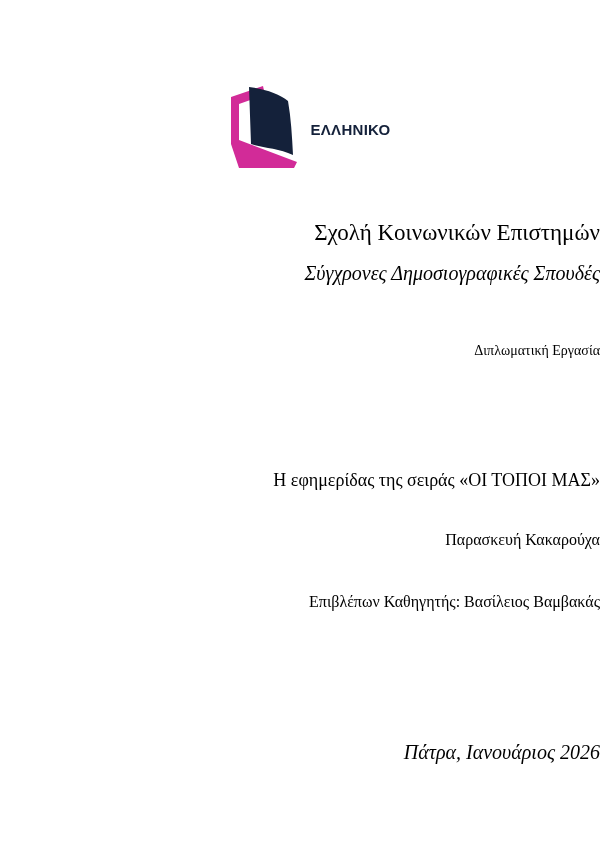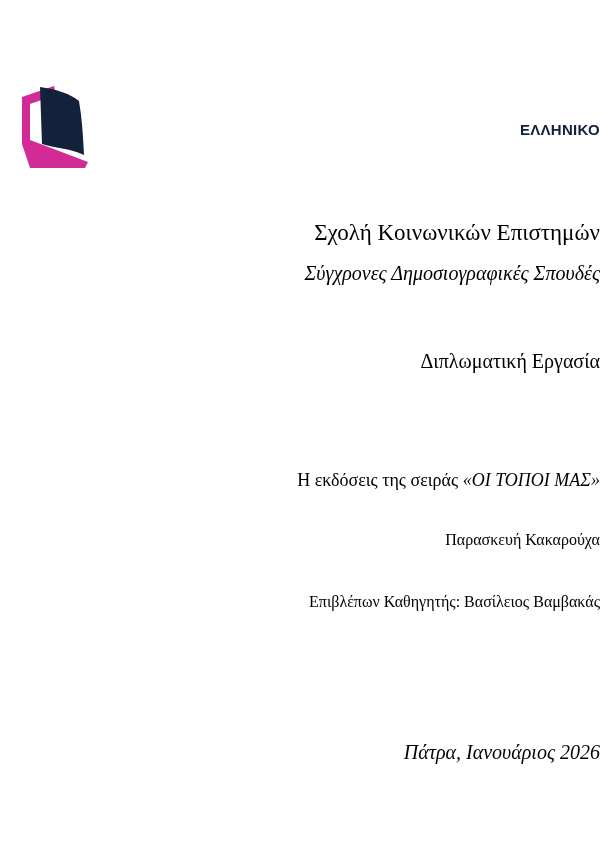--- a/index.html
+++ b/index.html
@@ -10,21 +10,21 @@
     background: #ffffff;
     overflow: hidden;
     font-family: "Liberation Serif", serif;
     color: #000000;
   }
   .logo {
     position: absolute;
     top: 84px;
     left: 0; right: 0;
     display: flex;
-    justify-content: space-between;
+    justify-content: center;
     align-items: center;
     gap: 9px;
     margin-left: 12px;
   }
   .logo svg { display: block; }
   .logo-text {
     font-family: "Liberation Sans", sans-serif;
     font-weight: 700;
     font-size: 15px;
     line-height: 20px;
@@ -33,26 +33,26 @@
     padding-top: 4px;
   }
   .line {
     position: absolute;
     left: 0; right: 0;
     text-align: right;
     white-space: pre-wrap;
   }
   .school   { top: 219px; font-size: 23px; line-height: 28px; }
   .program  { top: 261px; font-size: 20px; line-height: 24px; font-style: italic; }
-  .doctype  { top: 350px; font-size: 20px; line-height: 22px; padding-left: 32px; }
+  .doctype  { top: 340px; font-size: 14px; line-height: 22px; padding-left: 32px; }
   .title-block { top: 405px; font-size: 18px; line-height: 30px; }
   .author     { top: 530px; font-size: 16px; line-height: 20px; }
   .supervisor { top: 592px; font-size: 16px; line-height: 20px; }
   .footer     { top: 742px; font-size: 20px; line-height: 20px; font-style: italic; }
-  .em { font-style: italic; }
+  .em { }
 </style>
 </head>
 <body>
 
 <div class="page">
 
   <div class="logo">
     <svg width="80" height="88" viewBox="0 0 80 88" xmlns="http://www.w3.org/2000/svg" aria-hidden="true">
       <path d="M10,13 L42,2 L44,11 L18,20 L18,56 L76,78 L73,84 L18,84 L10,60 Z" fill="#d22b98"></path>
       <path d="M28,3 C44,5 59,10 67,17 C70,34 71,52 72,71 C58,64 42,64 30,60 Z" fill="#14213a"></path>
@@ -62,21 +62,21 @@
     </div>
   </div>
 
   <div class="line school">Σχολή Κοινωνικών Επιστημών</div>
 
   <div class="line program">Σύγχρονες Δημοσιογραφικές Σπουδές</div>
 
   <div class="line doctype">Διπλωματική Εργασία</div>
 
   <div class="line title-block">
-    <div><span>Η εκδόσεις της σειράς </span><span class="em">«ΟΙ ΤΟΠΟΙ ΜΑΣ»</span></div>
+    <div><span>Η εφημερίδας της σειράς </span><span class="em">«ΟΙ ΤΟΠΟΙ ΜΑΣ»</span></div>
   </div>
 
   <div class="line supervisor">Επιβλέπων Καθηγητής: Βασίλειος Βαμβακάς</div>
 
   <div class="line author">Παρασκευή Κακαρούχα</div>
 
   <div class="line footer">Πάτρα, Ιανουάριος 2026</div>
 
 </div>
 

